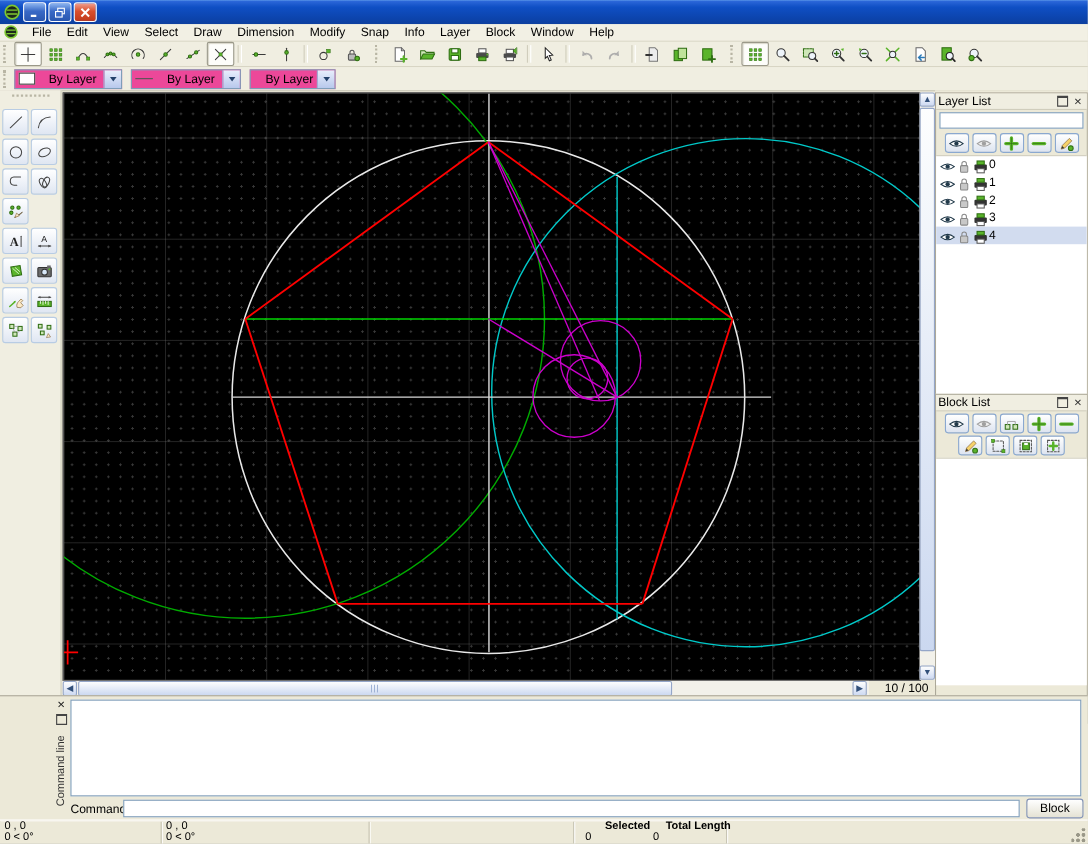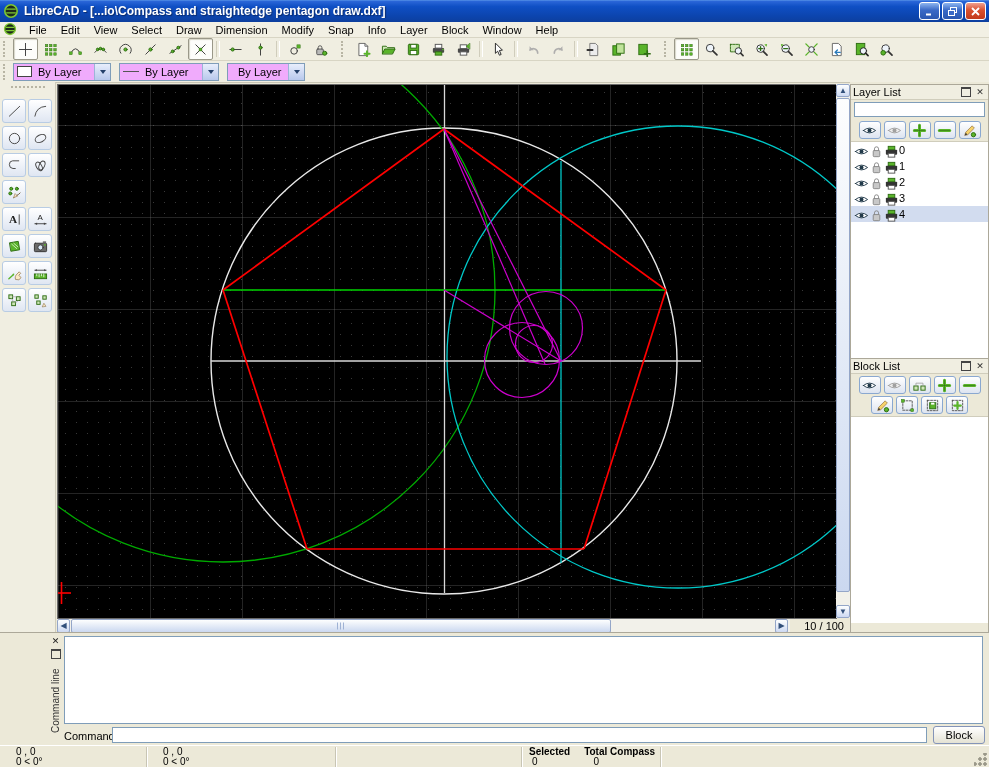--- a/index.html
+++ b/index.html
@@ -25,22 +25,22 @@
     border-bottom:1px solid #d8d5c4;display:flex;align-items:center;}
   .grip{width:5px;height:16px;margin:0 3px;border-left:2px dotted #b8b5a4;}
   .tbtn{width:23px;height:20px;display:flex;align-items:center;justify-content:center;border:1px solid transparent;border-radius:2px;}
   .tbtn.pressed{background:#fdfdfa;border:1px solid #9a9889;box-shadow:inset 1px 1px 1px #d8d6c8;}
   .tbtn.disabled{opacity:.9;}
   .tsep{width:2px;height:16px;margin:0 3px;border-left:1px solid #d0cdbc;border-right:1px solid #fff;}
   .icn{width:15px;height:15px;display:inline-block;line-height:0;}
   
   .comborow{position:absolute;left:0;top:61px;width:989px;height:21px;background:#f0eee1;
     border-bottom:1px solid #c8c5b4;display:flex;align-items:center;}
-  .combo{height:18px;background:#f0abfc;border:1px solid #7f9db9;display:flex;align-items:center;
-    margin-right:8px;box-sizing:border-box;}
+  .combo{height:18px;background:#ec4899;border:1px solid #7f9db9;display:flex;align-items:center;
+    margin-right:8px;box-sizing:border-box;text-align:center;}
   .combo .sw{width:13px;height:9px;border:1px solid #444;background:#fff;margin:0 3px;}
   .combo .ln{width:16px;border-top:1px solid #555;margin:0 3px;}
   .combo .cv{flex:1;padding-left:3px;white-space:nowrap;overflow:hidden;}
   .combo .arr{width:15px;height:16px;background:linear-gradient(180deg,#e8eefc,#b8c8ec);
     border-left:1px solid #9db4d8;display:flex;align-items:center;justify-content:center;}
   .combo .arr:after{content:"";border:3px solid transparent;border-top:4px solid #24406a;margin-top:4px;}
   
   .palette{position:absolute;left:0;top:82px;width:55px;height:550px;background:#f0eee1;
     border-right:1px solid #d0cdbc;}
   .pgrip{width:34px;height:3px;margin:4px auto 8px auto;border-top:2px dotted #b8b5a4;}
@@ -90,42 +90,41 @@
   .cstrip .rot{writing-mode:vertical-rl;transform:rotate(180deg);font-size:10px;color:#333;margin-top:4px;height:70px;}
   .chist{position:absolute;left:64px;top:3px;width:919px;height:88px;background:#fff;border:1px solid #7f9db9;box-sizing:border-box;}
   .cprompt{position:absolute;left:64px;top:95px;height:16px;display:flex;align-items:center;}
   .cinput{position:absolute;left:112px;top:94px;width:815px;height:16px;background:#fff;border:1px solid #7f9db9;box-sizing:border-box;
     font-family:"Liberation Sans",sans-serif;font-size:11px;padding:0 2px;}
   .clearbtn{position:absolute;left:933px;top:93px;width:52px;height:18px;border:1px solid #8494b8;border-radius:3px;
     background:linear-gradient(180deg,#fff,#e4e2d4);text-align:center;line-height:16px;box-sizing:border-box;}
   
   .statusbar{position:absolute;left:0;top:745px;width:989px;height:22px;background:#ece9d8;border-top:1px solid #fff;}
   .spanel{position:absolute;top:1px;height:20px;border-right:1px solid #c8c5b4;box-shadow:1px 0 0 #fff;}
-  .sline{font-size:10px;line-height:10px;padding-left:16px;white-space:nowrap;}
+  .sline{font-size:10px;line-height:10px;padding-left:4px;white-space:nowrap;}
   .slab{font-size:10px;font-weight:bold;line-height:10px;white-space:nowrap;}
   .gripcorner{position:absolute;right:2px;bottom:2px;width:13px;height:13px;
     background:
      radial-gradient(circle at 11px 11px,#9a9889 1.5px,transparent 2px),
      radial-gradient(circle at 11px 6px,#9a9889 1.5px,transparent 2px),
      radial-gradient(circle at 6px 11px,#9a9889 1.5px,transparent 2px),
      radial-gradient(circle at 11px 1px,#9a9889 1.5px,transparent 2px),
      radial-gradient(circle at 1px 11px,#9a9889 1.5px,transparent 2px),
      radial-gradient(circle at 6px 6px,#9a9889 1.5px,transparent 2px);}
 </style>
 </head>
 <body>
 
 <div id="win">
 
   <div class="titlebar">
     <span class="icn" style="width:16px;height:16px"><svg viewBox="0 0 16 16" width="16" height="16">
           <circle cx="8" cy="8" r="6.2" fill="#1c2a1a" stroke="#7ec832" stroke-width="1.6"></circle>
           <path d="M3.2 6.2h9.6M3.2 9.8h9.6" stroke="#7ec832" stroke-width="1.3"></path>
         </svg></span>
-    <span class="ttl">LibreCAD - [...io\Compass and straightedge  pentagon draw.dxf]</span>
     <span class="winbtn">
         <svg width="11" height="11" viewBox="0 0 11 11">
           <path d="M2 8.5h5" stroke="#fff" stroke-width="2"></path>
         </svg>
       </span>
     <span class="winbtn">
         <svg width="11" height="11" viewBox="0 0 11 11" fill="none">
           <rect x="3.5" y="1.5" width="6" height="5" stroke="#fff"></rect>
           <rect x="1.5" y="4.5" width="6" height="5" fill="#3969c6" stroke="#fff"></rect>
         </svg>
@@ -764,23 +763,23 @@
       <div class="sline">0 , 0</div>
       <div class="sline">0 &lt; 0°</div>
     </div>
     <div class="spanel" style="left:147px;width:188px">
       <div class="sline">0 , 0</div>
       <div class="sline">0 &lt; 0°</div>
     </div>
     <div class="spanel" style="left:336px;width:185px"></div>
 
     <div class="spanel" style="left:522px;width:138px">
-      <div style="display:flex;gap:14px;padding-left:7px">
+      <div style="display:flex;gap:14px;padding-left:28px">
         <span class="slab">Selected</span>
-        <span class="slab">Total Compass</span>
+        <span class="slab">Total Length</span>
       </div>
       <div style="display:flex;gap:56px;padding-left:10px">
         <span class="sline" style="padding:0">0</span>
         <span class="sline" style="padding:0">0</span>
       </div>
     </div>
     <div class="gripcorner"></div>
   </div>
 
 </div>

